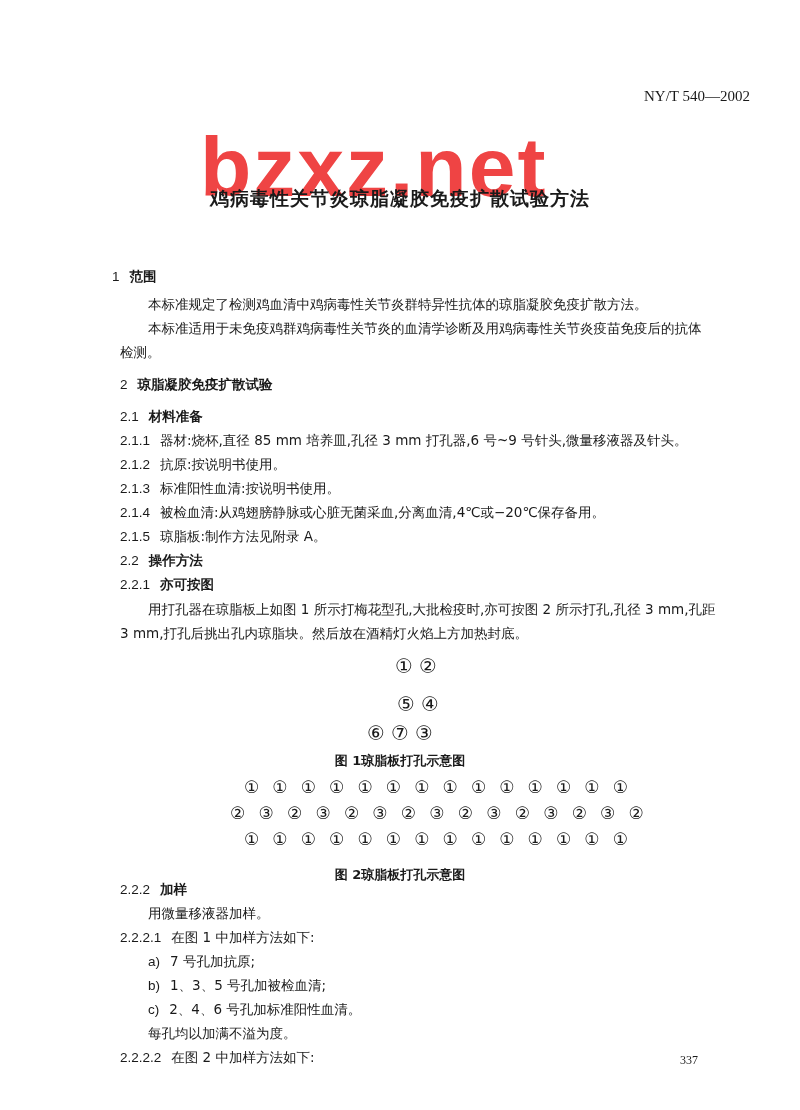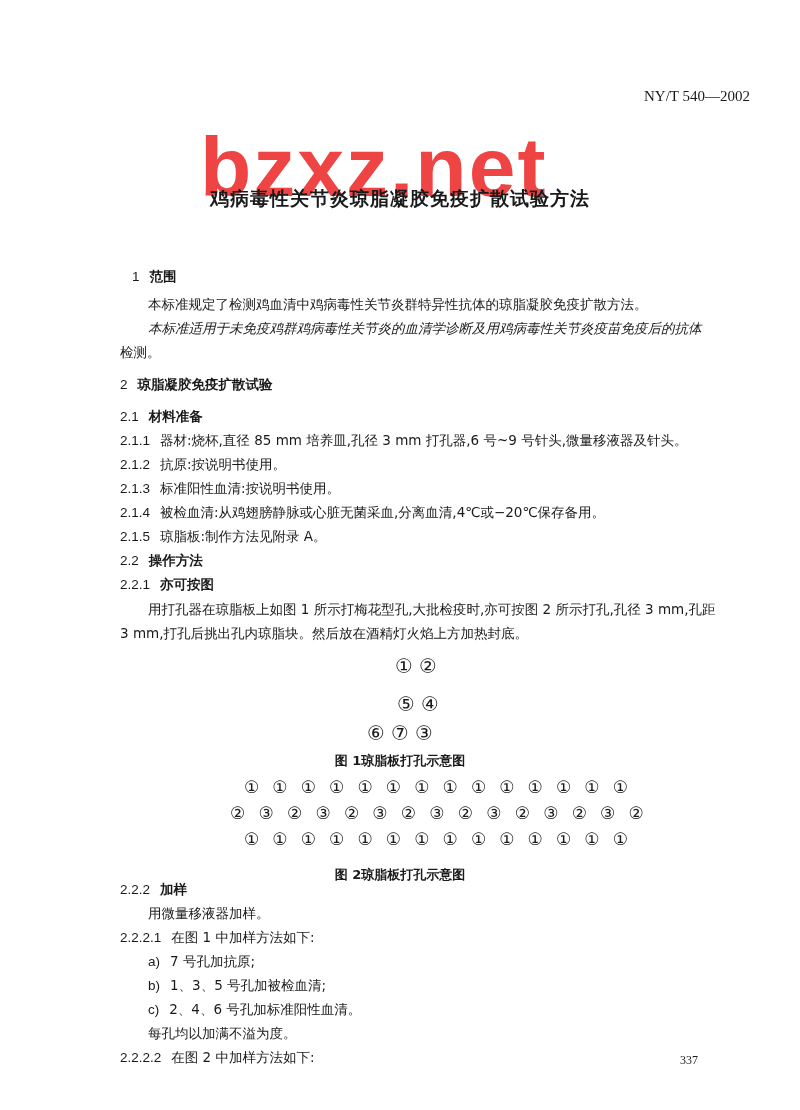--- a/index.html
+++ b/index.html
@@ -25,25 +25,25 @@
   .caption .n { margin-right: 0; }
   .page-num { left: 680px; top: 1053px; font-size: 12px; font-family: "Liberation Serif", serif; }
 </style>
 </head>
 <body>
 
 <div class="abs std-code">NY/T 540—2002</div>
 <div class="abs watermark">bzxz.net</div>
 <div class="abs title">鸡病毒性关节炎琼脂凝胶免疫扩散试验方法</div>
 
-<div class="abs txt h" style="left:132px;top:270px;">
+<div class="abs txt h" style="left:112px;top:270px;">
   <span class="num">1</span><span>范围</span>
 </div>
 <div class="abs txt" style="left:148px;top:298px;">本标准规定了检测鸡血清中鸡病毒性关节炎群特异性抗体的琼脂凝胶免疫扩散方法。</div>
-<div class="abs txt" style="left:148px;top:322px;font-style:italic;">本标准适用于未免疫鸡群鸡病毒性关节炎的血清学诊断及用鸡病毒性关节炎疫苗免疫后的抗体</div>
+<div class="abs txt" style="left:148px;top:322px;">本标准适用于未免疫鸡群鸡病毒性关节炎的血清学诊断及用鸡病毒性关节炎疫苗免疫后的抗体</div>
 <div class="abs txt" style="left:120px;top:346px;">检测。</div>
 
 <div class="abs txt h" style="left:120px;top:378px;">
   <span class="num">2</span><span>琼脂凝胶免疫扩散试验</span>
 </div>
 <div class="abs txt h" style="left:120px;top:410px;">
   <span class="num">2.1</span><span>材料准备</span>
 </div>
 <div class="abs txt" style="left:120px;top:434px;">
   <span class="num">2.1.1</span><span>器材:烧杯,直径 85 mm 培养皿,孔径 3 mm 打孔器,6 号~9 号针头,微量移液器及针头。</span>

